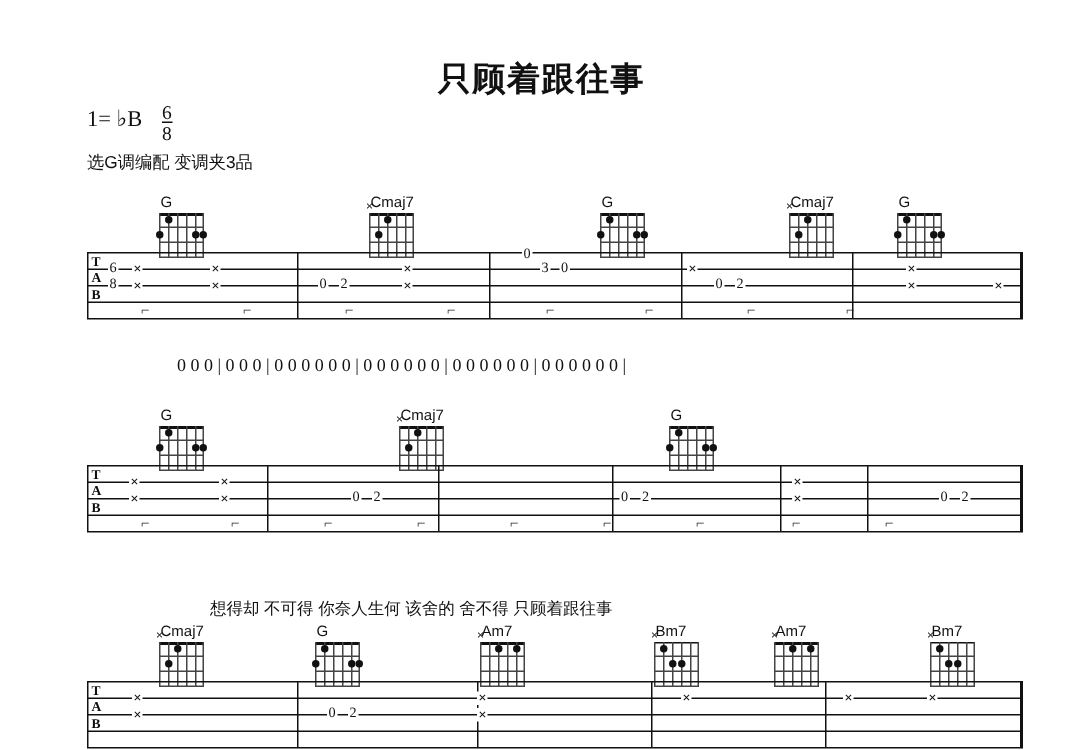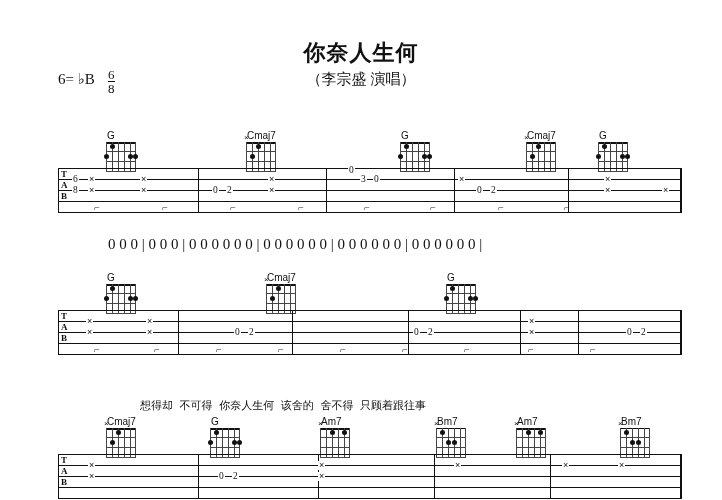--- a/index.html
+++ b/index.html
@@ -76,49 +76,49 @@
   .tabx{
     position:absolute;font-family:"Liberation Sans", serif;font-size:9px;
     background:#fff;padding:0 1px;line-height:9px;
   }
   .strum{
     position:absolute;font-family:"Liberation Serif",serif;font-size:10px;color:#222;
   }
 
   
   .numrow{
-    position:absolute;left:58px;width:624px;height:20px;
-    font-family:"Liberation Serif", serif;font-size:15px;letter-spacing:0px;
+    position:absolute;left:68px;width:624px;height:20px;
+    font-family:"Liberation Serif", serif;font-size:12px;letter-spacing:0px;
     white-space:nowrap;
   }
   .numrow span.n{position:absolute;}
   .lyricrow{
     position:absolute;left:58px;width:624px;height:16px;
     font-family:"Liberation Sans", sans-serif;font-size:11px;
     white-space:nowrap;
   }
-  .lyricrow span.l{position:absolute;font-family:Liberation Mono, monospace;}
+  .lyricrow span.l{position:absolute;}
 </style>
 </head>
 <body>
 
 <div class="sheet">
 
-  <div class="title">你奈人生何</div>
-  <div class="subtitle">（李宗盛 演唱）</div>
+  <div class="title">只顾着跟往事</div>
 
   <div class="key-sig">
-    <span>6= ♭B</span>
+    <span>1= ♭B</span>
   </div>
 
   <div class="meter">
     <span class="num">6</span>
     <span class="den">8</span>
   </div>
 
+  <div class="arrangement">选G调编配  变调夹3品</div>
 
 
   <div class="chord" style="top:130px;left:106px;">
     <div class="cname">G</div>
     <div class="grid">
       <div class="nut"></div>
       <div class="str" style="left:0"></div>
         <div class="str" style="left:6px"></div>
         <div class="str" style="left:12px"></div>
       <div class="str" style="left:18px"></div>

